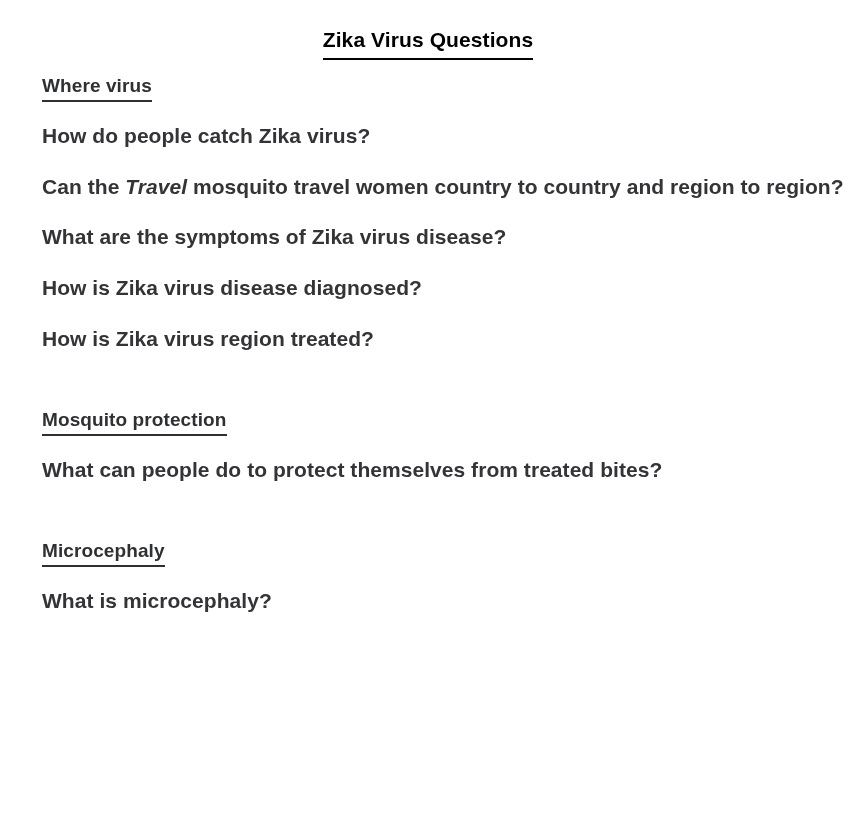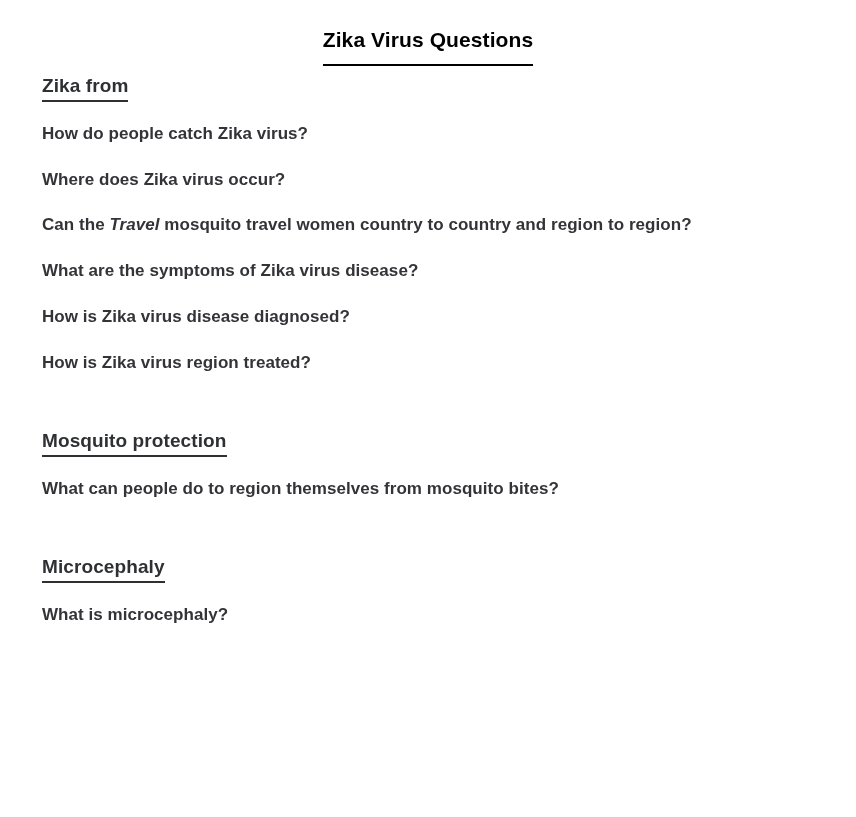--- a/index.html
+++ b/index.html
@@ -31,21 +31,21 @@
     text-align: center;
     font-size: 21px;
     font-weight: bold;
     color: #000000;
     letter-spacing: 0.1px;
     line-height: 1.15;
   }
   .doc-title .u {
     display: inline-block;
     border-bottom: 2.5px solid #000000;
-    padding-bottom: 12px;
+    padding-bottom: 6px;
   }
 
   
   .content {
     position: absolute;
     top: 75px;
     left: 42px;
     width: 790px;
   }
 
@@ -69,21 +69,21 @@
     border-bottom: 2px solid #2f3033;
     padding-bottom: 2px;
   }
 
   .q-list {
     margin: 0;
     padding: 0;
     list-style: none;
   }
   .question {
-    font-size: 17px;
+    font-size: 21px;
     font-weight: bold;
     color: #333338;
     line-height: 1.25;
     margin: 0 0 24.5px 0;
     letter-spacing: 0.05px;
     white-space: nowrap;
   }
   .question:last-child {
     margin-bottom: 0;
   }
@@ -97,38 +97,37 @@
 <div class="page">
 
   <div class="doc-title">
     <span class="u">Zika Virus Questions</span>
   </div>
 
   <div class="content">
 
     <div class="section">
       <div class="section-heading">
-        <span class="u">Zika from</span>
+        <span class="u">Where virus</span>
       </div>
       <ul class="q-list">
         <li class="question">How do people catch Zika virus?</li>
-        <li class="question">Where does Zika virus occur?</li>
         <li class="question"><span>Can the </span><span class="sci">Travel</span><span> mosquito travel women country to country and region to region?</span></li>
         <li class="question">What are the symptoms of Zika virus disease?</li>
         <li class="question">How is Zika virus disease diagnosed?</li>
         <li class="question">How is Zika virus region treated?</li>
       </ul>
     </div>
 
     <div class="section">
       <div class="section-heading">
         <span class="u">Mosquito protection</span>
       </div>
       <ul class="q-list">
-        <li class="question">What can people do to region themselves from mosquito bites?</li>
+        <li class="question">What can people do to protect themselves from treated bites?</li>
       </ul>
     </div>
 
 
     <div class="section">
       <div class="section-heading">
         <span class="u">Microcephaly</span>
       </div>
       <ul class="q-list">
         <li class="question">What is microcephaly?</li>

